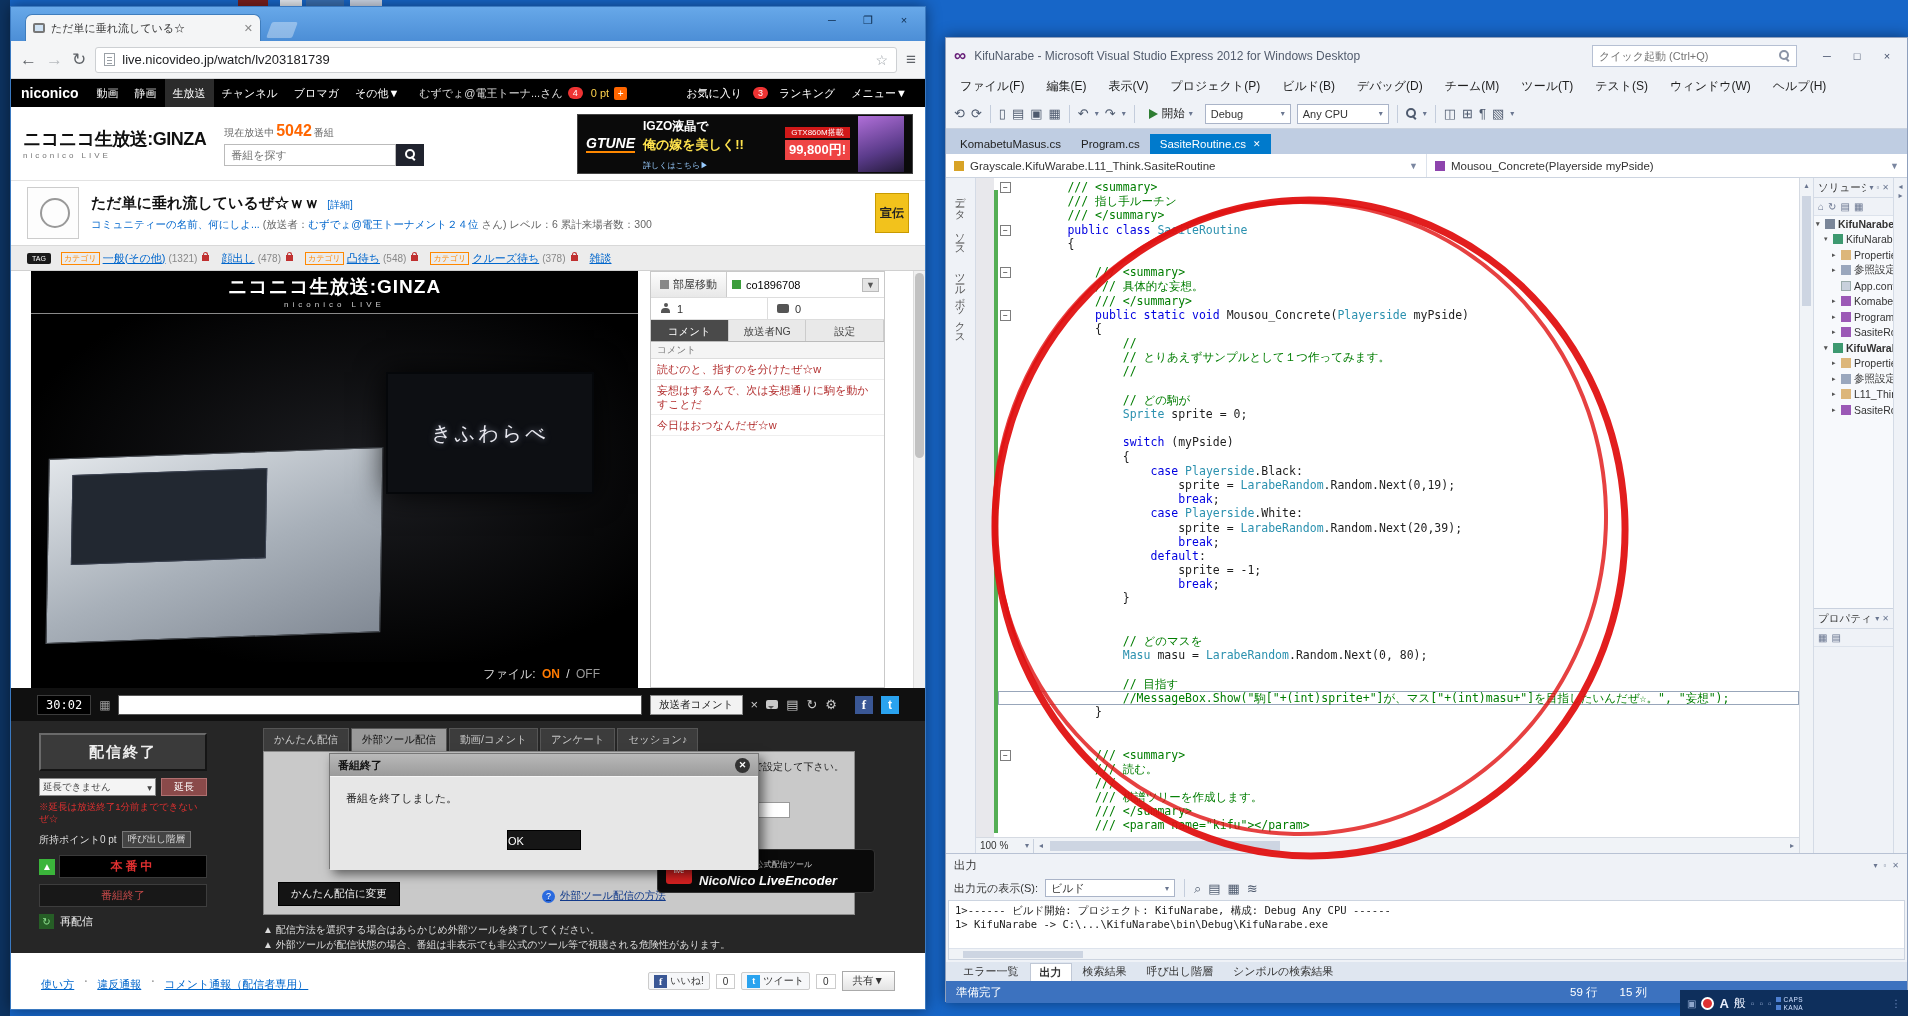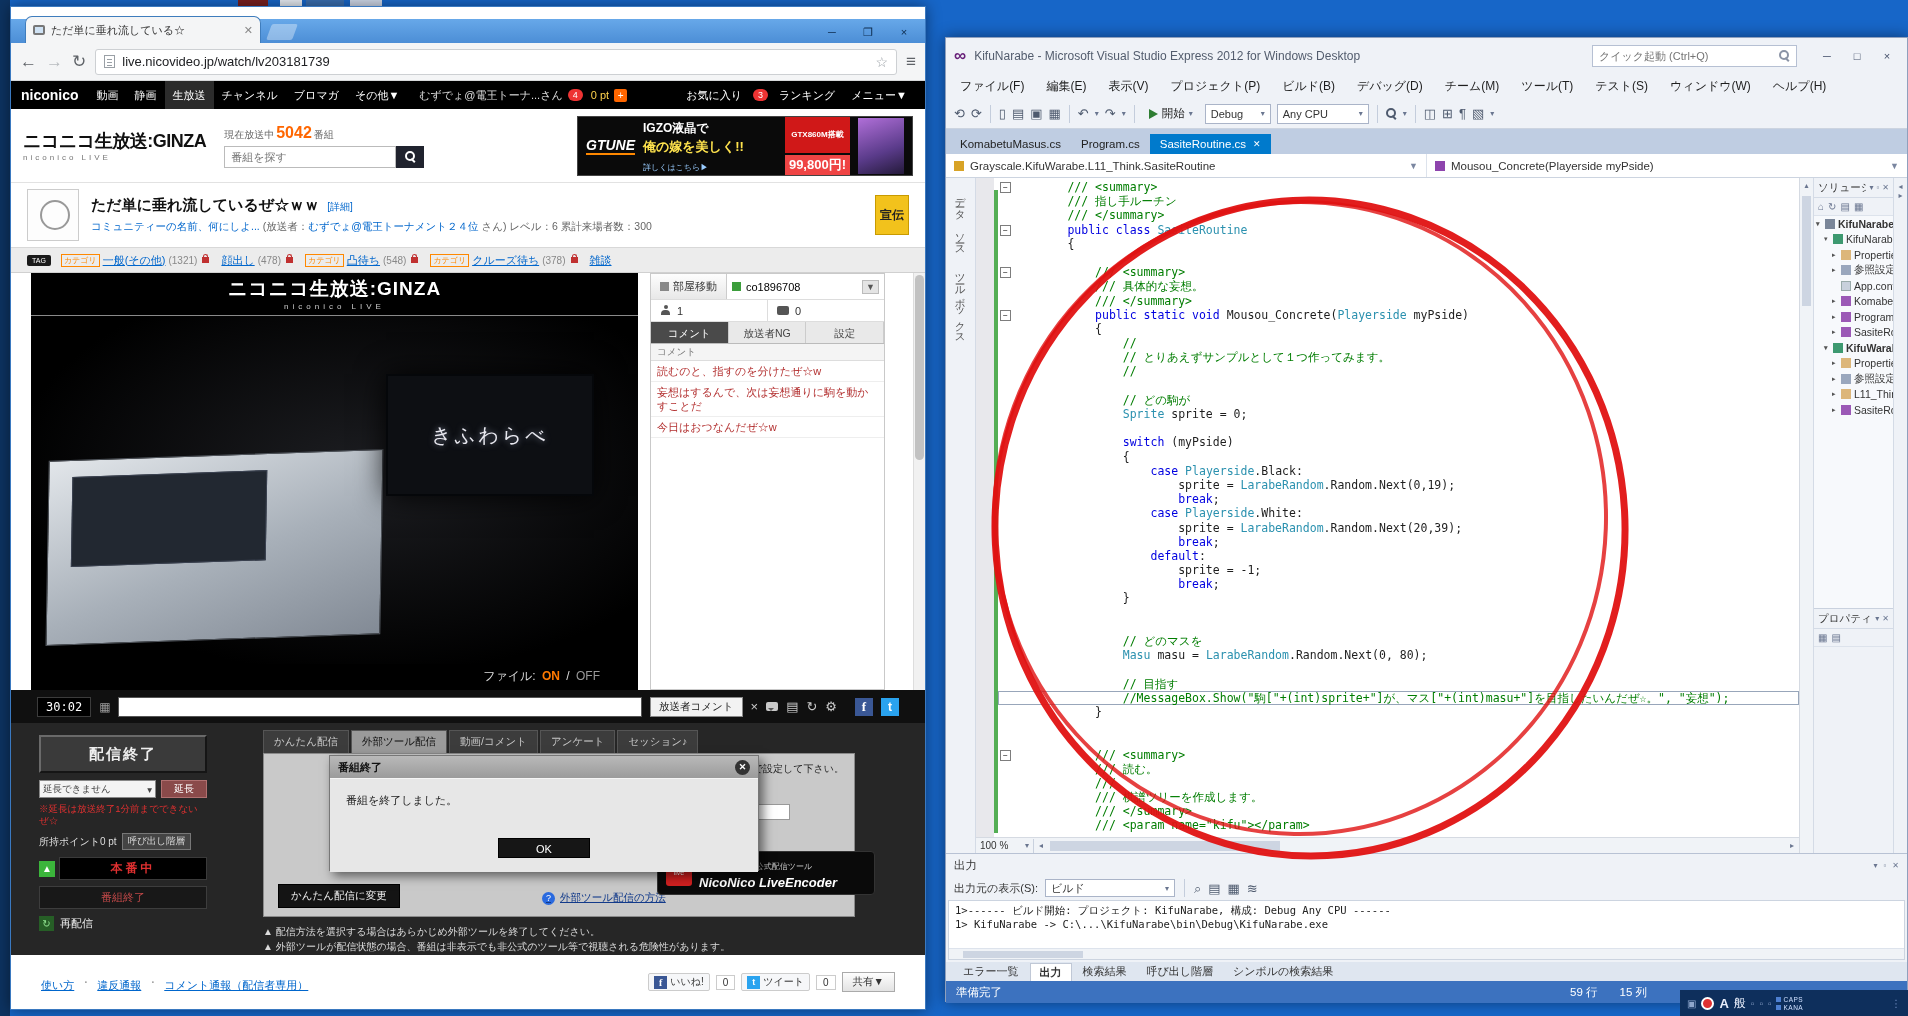--- a/index.html
+++ b/index.html
@@ -18,21 +18,21 @@
   .person { position:relative; width:11px; height:11px; display:inline-block; }
   .person::before { content:""; position:absolute; left:3.5px; top:0; width:4px; height:4px; border-radius:50%; background:#555; }
   .person::after { content:""; position:absolute; left:1px; top:5px; width:9px; height:5px; border-radius:4px 4px 0 0; background:#555; }
   .bubble { position:relative; width:12px; height:9px; display:inline-block; background:#555; border-radius:2px; }
   .bubble::after { content:""; position:absolute; left:2px; bottom:-3px; border:3px solid transparent; border-top-color:#555; }
   .lockico { display:inline-block; position:relative; width:7px; height:6px; background:#c03030; margin-left:2px; }
   .lockico::before { content:""; position:absolute; left:1px; top:-3px; width:3px; height:3px; border:1px solid #c03030; border-bottom:none; border-radius:3px 3px 0 0; }
 
   
   #chrome { left:10px; top:6px; width:916px; height:1004px; background:#fff; border:1px solid #3a79c0; box-shadow:0 0 14px rgba(0,0,0,.45); z-index:10; display:flex; flex-direction:column; }
-  .cr-titlebar { height:24px; background:linear-gradient(#67a8e9,#4c8ed6); position:relative; flex:none;margin-top:12px; }
+  .cr-titlebar { height:34px; background:linear-gradient(#67a8e9,#4c8ed6); position:relative; flex:none; }
   .cr-tab { position:absolute; left:14px; bottom:0; width:236px; height:27px; background:#f4f5f6; border-radius:7px 7px 0 0; border:1px solid #3f7dbd; border-bottom:none; display:flex; align-items:center; padding:0 7px; gap:6px; }
   .cr-tab-fav { width:12px; height:10px; background:#777; border-radius:2px; position:relative; flex:none; }
   .cr-tab-fav::after { content:""; position:absolute; left:2px; top:2px; right:2px; bottom:2px; background:#cfe2f4; }
   .cr-tab-title { font-size:11px; color:#333; white-space:nowrap; overflow:hidden; flex:1; }
   .cr-tab-x { font-size:11px; color:#888; flex:none; }
   .cr-newtab { position:absolute; left:258px; bottom:3px; width:26px; height:16px; background:rgba(255,255,255,.35); border-radius:2px; transform:skewX(-20deg); }
   .cr-winbtns { position:absolute; right:8px; top:5px; display:flex; gap:10px; }
   .cr-winbtn { width:26px; height:17px; text-align:center; font-size:11px; line-height:17px; color:#0e2c4e; }
   .cr-toolbar { height:38px; background:#f4f5f6; border-bottom:1px solid #d6d8da; display:flex; align-items:center; padding:0 9px; gap:9px; flex:none; }
   .cr-nav { font-size:17px; color:#5f6368; line-height:1; }
@@ -62,21 +62,21 @@
   .search-row { display:flex; margin-top:4px; }
   .search-input { width:172px; height:22px; border:1px solid #bbb; font-size:11px; padding:0 6px; background:#fff; color:#333; }
   .search-btn { width:28px; height:22px; background:#20232e; color:#fff; border:none; display:flex; align-items:center; justify-content:center; }
   .ad-banner { margin-left:auto; width:336px; height:60px; background:#0a0a0a; border:1px solid #444; display:flex; align-items:center; padding:0 8px; gap:8px; overflow:hidden; }
   .ad-brand { color:#fff; font-weight:bold; font-style:italic; font-size:14px; border-bottom:2px solid #f80; flex:none; }
   .ad-mid { flex:1; }
   .ad-l1 { color:#fff; font-size:12px; font-weight:bold; white-space:nowrap; }
   .ad-l2 { color:#ffe34d; font-size:13px; font-weight:bold; white-space:nowrap; }
   .ad-more { color:#9cf; font-size:8px; }
   .ad-right { flex:none; text-align:center; }
-  .ad-chip { background:#d01818; color:#fff; font-size:8px; padding:13px 4px; display:block;font-weight:bold; }
+  .ad-chip { background:#d01818; color:#fff; font-size:8px; padding:0 4px; display:block; }
   .ad-price { background:#ef4444; color:#fff; font-size:13px; font-weight:bold; padding:1px 4px; display:block; margin-top:2px; }
   .ad-chara { width:46px; height:56px; background:linear-gradient(160deg,#b06fd8,#5a3b8a 60%,#241a3a); flex:none; }
 
   .program-header { height:64px; background:#fff; display:flex; align-items:center; padding:0 16px; gap:12px; flex:none; }
   .prog-thumb { width:52px; height:52px; border:1px solid #ccc; background:#fdfdfd; position:relative; flex:none; }
   .prog-thumb::after { content:""; position:absolute; left:12px; top:10px; width:26px; height:26px; border:2px solid #999; border-radius:50%; }
   .prog-title-line { display:flex; align-items:baseline; gap:8px; }
   .prog-title { font-size:15px; font-weight:bold; color:#111; }
   .prog-detail { font-size:10px; color:#06c; }
   .prog-sub { font-size:10.5px; color:#666; margin-top:5px; white-space:nowrap; }
@@ -162,21 +162,21 @@
   .enc-logo { width:26px; height:26px; background:#d02020; border-radius:3px; color:#fff; font-size:7px; text-align:center; line-height:26px; flex:none; }
   .enc-l1 { color:#ccc; font-size:8px; white-space:nowrap; }
   .enc-l2 { color:#fff; font-size:13px; font-weight:bold; font-style:italic; white-space:nowrap; }
   .st-warn { position:absolute; left:252px; color:#dcdcdc; font-size:10px; white-space:nowrap; }
 
   .st-dialog { position:absolute; left:318px; top:32px; width:430px; height:116px; background:#dcdcdc; border:1px solid #777; box-shadow:4px 5px 10px rgba(0,0,0,.55); z-index:6; }
   .dlg-title { height:22px; background:linear-gradient(#b9b9b9,#9b9b9b); display:flex; align-items:center; padding:0 8px; font-size:11px; font-weight:bold; color:#111; }
   .dlg-x { margin-left:auto; width:15px; height:15px; border-radius:50%; background:#333; color:#fff; font-size:9px; text-align:center; line-height:15px; }
   .dlg-body { position:relative; height:94px; background:#e7e7e7; border-top:1px solid #f5f5f5; }
   .dlg-msg { position:absolute; left:16px; top:14px; font-size:11px; color:#222; }
-  .dlg-ok { position:absolute; left:50%; transform:translateX(-50%); bottom:14px; width:92px; height:20px; background:#161616; color:#fff; font-size:11px; text-align:center; line-height:20px; border:1px solid #000; }
+  .dlg-ok { position:absolute; left:50%; transform:translateX(-50%); bottom:20px; width:74px; height:20px; background:#161616; color:#fff; font-size:11px; line-height:20px; border:1px solid #000; }
 
   .page-footer { flex:1; background:#fff; display:flex; align-items:center; padding:0 30px; gap:6px; font-size:11px; }
   .flink { color:#06c; text-decoration:underline;margin-top:6px; }
   .fsep { color:#999; }
   .foot-right { margin-left:auto; display:flex; align-items:center; gap:6px; }
   .soc-chip { display:flex; align-items:center; gap:3px; border:1px solid #ccc; border-radius:2px; padding:1px 5px; background:#f6f7f9; font-size:10px; color:#333; }
   .soc-f { width:13px; height:13px; background:#3a5795; color:#fff; font-family:"Liberation Serif",serif; font-weight:bold; font-size:10px; text-align:center; line-height:13px; }
   .soc-t { width:13px; height:13px; background:#2aa3ef; color:#fff; font-weight:bold; font-size:9px; text-align:center; line-height:13px; }
   .soc-count { border:1px solid #ccc; background:#fff; padding:1px 6px; font-size:10px; color:#333; }
   .share-btn { border:1px solid #aaa; background:linear-gradient(#fefefe,#e3e3e3); padding:2px 10px; font-size:10.5px; color:#333; }
@@ -625,21 +625,21 @@
     <span class="tb-ico">↶</span>
       <span class="tb-caret">▾</span>
     <span class="tb-ico">↷</span>
       <span class="tb-caret">▾</span>
     <span class="tb-sep"></span>
     <span class="start-btn">
       <span class="start-tri"></span>
       <span>開始</span>
       <span class="tb-caret">▾</span>
     </span>
-    <span class="tb-combo" style="width:66px;">
+    <span class="tb-combo" style="width:86px;">
         <span>Debug</span>
         <span class="tb-caret">▾</span>
       </span>
     <span class="tb-combo" style="width:92px;">
         <span>Any CPU</span>
         <span class="tb-caret">▾</span>
       </span>
     <span class="tb-sep"></span>
     <span class="mag" style="color:#4e5a6e;"></span>
     <span class="tb-caret">▾</span>

